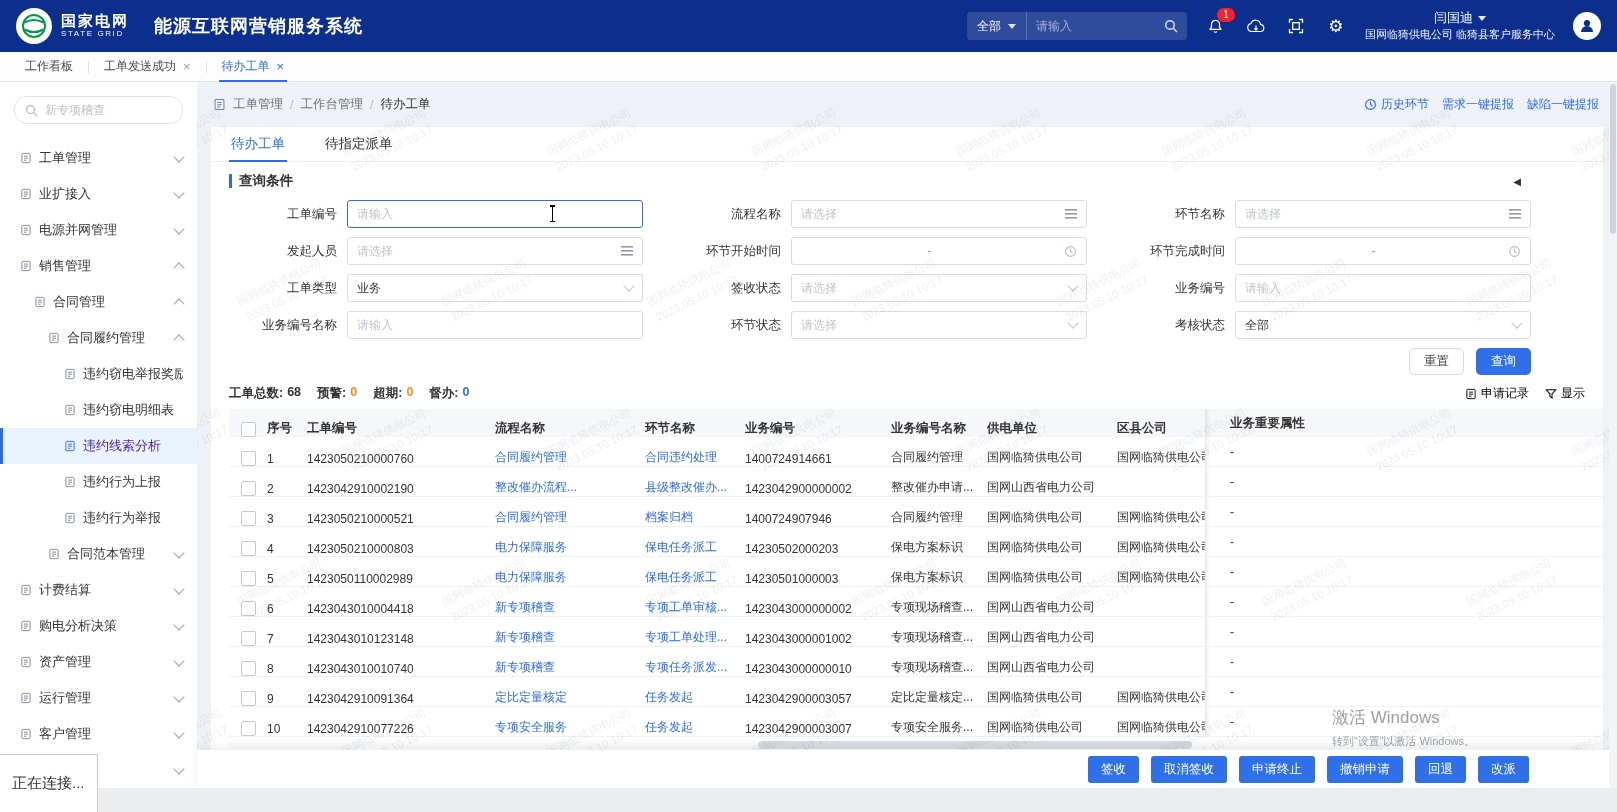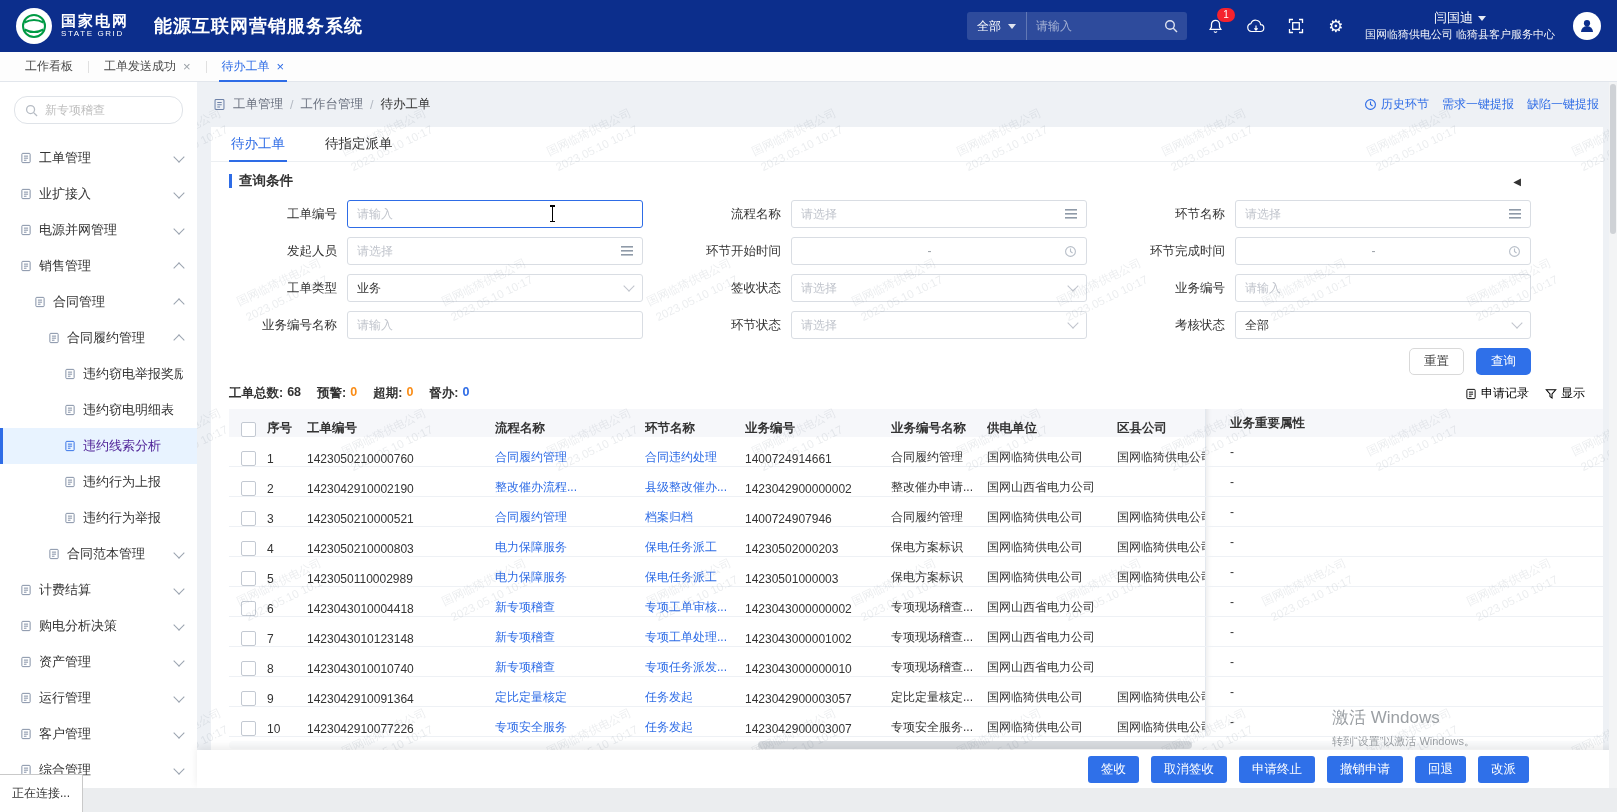--- a/index.html
+++ b/index.html
@@ -142,21 +142,21 @@
   .act-btn { height:27px; padding:0 13px; background:#2f70e9; color:#fff; border:none; border-radius:3px; font-size:12.5px; font-family:inherit; cursor:pointer; white-space:nowrap; }
 
   .win-activate { position:absolute; left:1332px; top:706px; z-index:28; color:#8a8f94; opacity:0.85; pointer-events:none; }
   .wa1 { font-size:17px; }
   .wa2 { font-size:11px; margin-top:5px; }
 
   .v-scrollbar { position:absolute; right:0; top:82px; bottom:24px; width:8px; background:#f3f4f5; z-index:45; }
   .v-thumb { position:absolute; top:2px; right:1px; width:6px; height:150px; background:#cfd2d6; border-radius:3px; cursor:grab; }
 
   .bottom-strip { position:absolute; left:0; right:0; bottom:0; height:24px; background:#ebedef; z-index:35; }
-  .status-box { position:absolute; left:0; bottom:0; height:21px; background:#fff; border:1px solid #c9c9c9; border-left:none; border-bottom:none; padding:8px 12px; display:flex; align-items:center; font-size:12px; color:#333; z-index:36; }
+  .status-box { position:absolute; left:0; bottom:0; height:21px; background:#fff; border:1px solid #c9c9c9; border-left:none; border-bottom:none; padding:18px 12px; display:flex; align-items:center; font-size:15px; color:#333; z-index:36; }
 </style>
 </head>
 <body>
 
 <div class="page">
 
   <header class="topbar">
     <div class="brand">
       <div class="logo-circle">
         <svg width="26" height="26" viewBox="0 0 26 26" fill="none" stroke="#009a44" stroke-width="2">

